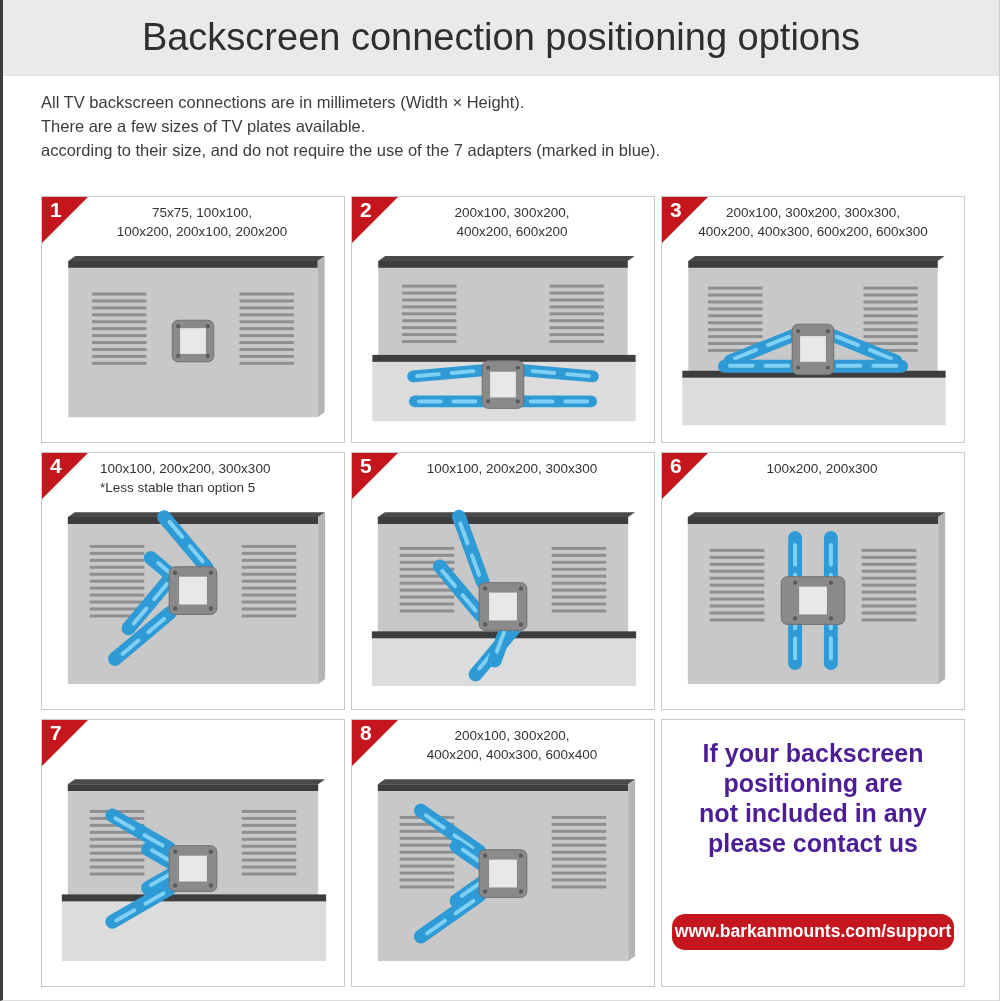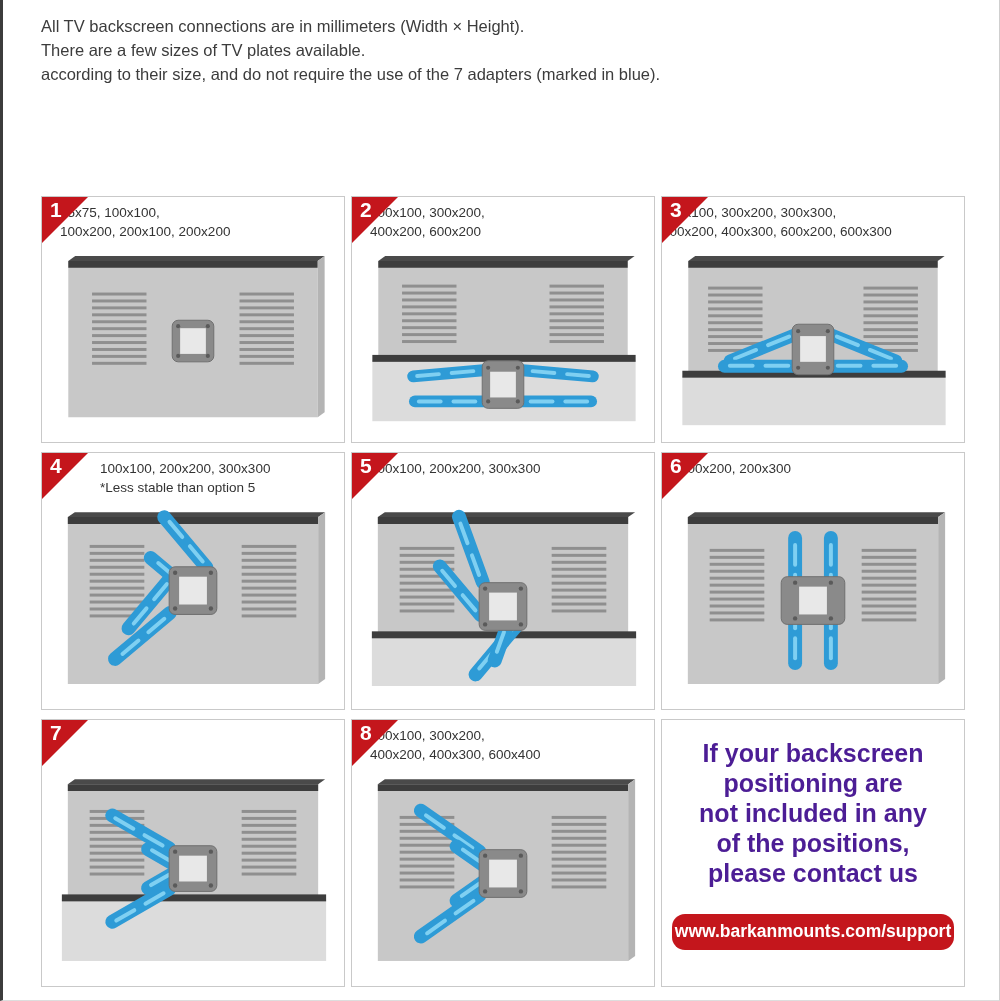--- a/index.html
+++ b/index.html
@@ -58,20 +58,21 @@
     z-index:4;
   }
   .corner-num{
     position:absolute;left:8px;top:1px;z-index:5;
     color:#ffffff;font-size:21px;font-weight:700;
     font-family:"Liberation Sans", sans-serif;
     line-height:24px;
   }
   .caption{
     position:absolute;left:0;top:6px;width:100%;
+    text-align:center;
     font-size:13.5px;line-height:19px;color:#333;
     z-index:3;pointer-events:none;
   }
   .caption.indent{padding-left:18px;box-sizing:border-box;}
   .caption .l1,.caption .l2{display:block;}
   .caption.left{text-align:left;padding-left:58px;}
   .caption .note{font-weight:400;}
   
   .illus{position:absolute;left:0;right:0;bottom:0;top:52px;}
   .illus svg{display:block;width:100%;height:100%;}
@@ -89,20 +90,23 @@
     background:#c4161c;color:#fff;
     font-weight:700;font-size:17.5px;
     text-align:center;padding:7px 0 8px 0;border-radius:13px;
   }
 </style>
 </head>
 <body>
 
 <div class="page">
 
+  <div class="header">
+    <h1>Backscreen connection positioning options</h1>
+  </div>
 
   <div class="intro">
     <div>All TV backscreen connections are in millimeters (Width × Height).</div>
     <div>There are a few sizes of TV plates available.</div>
     <div>according to their size, and do not require the use of the 7 adapters (marked in blue).</div>
   </div>
 
   <div class="grid">
 
     <div class="panel">
@@ -659,20 +663,19 @@
           </g>
         </svg>
       </div>
     </div>
 
     <div class="panel contact">
       <div class="contact-msg">
         <div>If your backscreen</div>
         <div>positioning are</div>
         <div>not included in any</div>
-        <div>of the positions,</div>
         <div>please contact us</div>
       </div>
       <div class="contact-url">www.barkanmounts.com/support</div>
     </div>
 
   </div>
 </div>
 
 </body></html>

